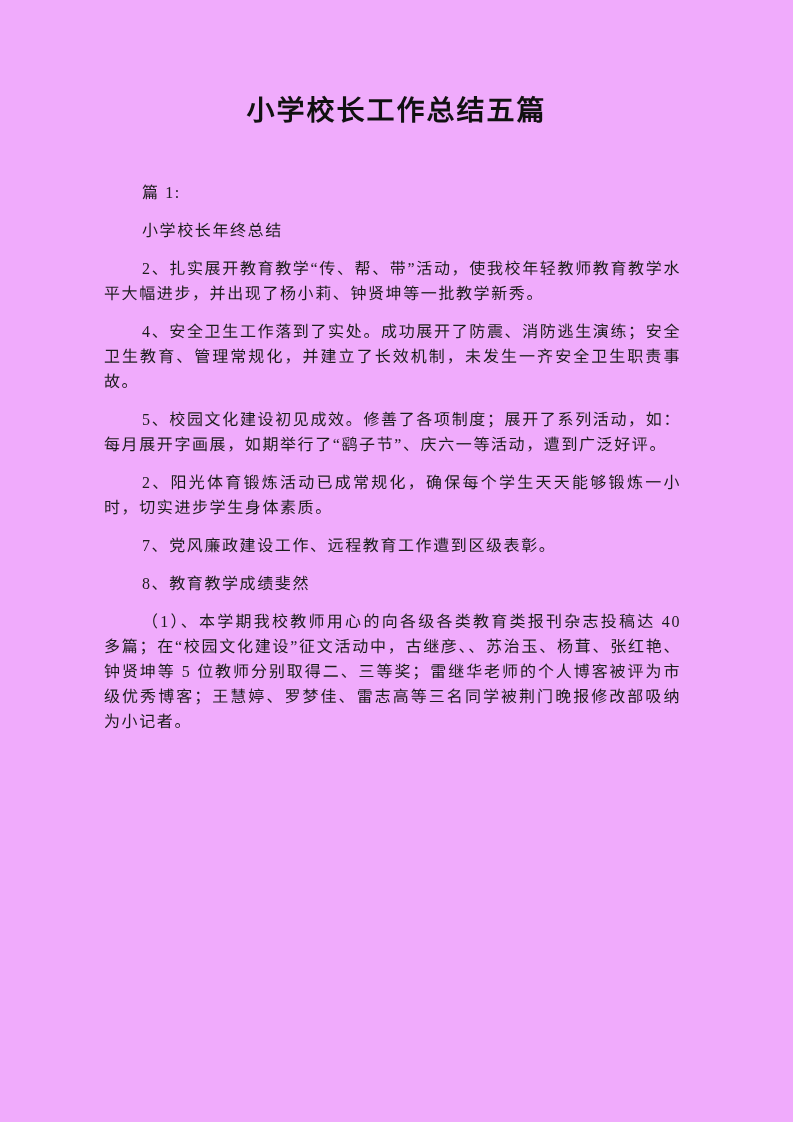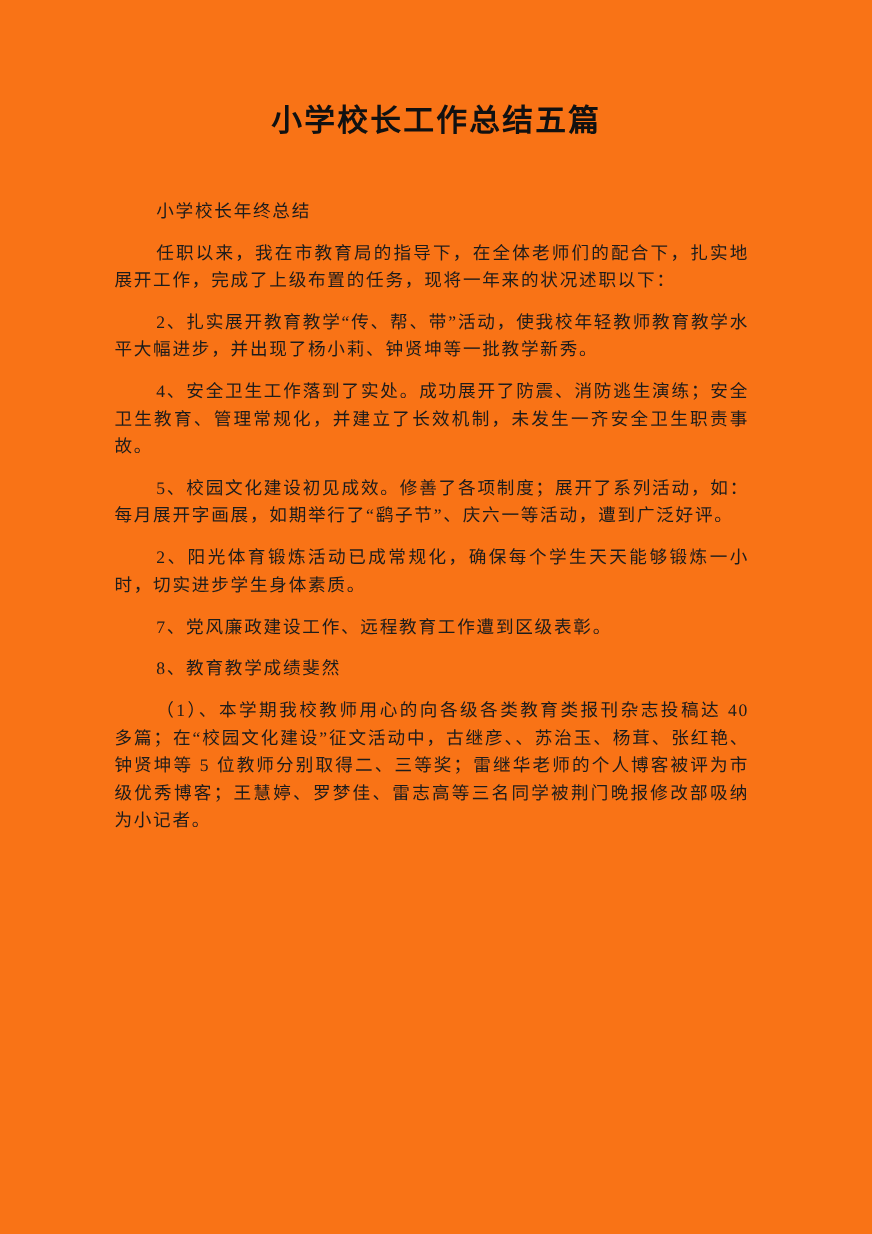--- a/index.html
+++ b/index.html
@@ -5,21 +5,21 @@
   html, body {
     margin: 0;
     padding: 0;
     background: #ffffff;
   }
   .page {
     position: relative;
     width: 793px;
     height: 1122px;
     margin: 0 auto;
-    background: #f97316;
+    background: #f0abfc;
     box-sizing: border-box;
     padding: 90px 112px 0 104px;
     overflow: hidden;
     font-family: "Liberation Serif", "DejaVu Serif", serif;
     color: #1c1c1c;
   }
   .doc-title {
     margin: 0 0 48px 0;
     font-size: 28px;
     font-weight: bold;
@@ -42,22 +42,22 @@
     word-break: break-all;
   }
 </style>
 </head>
 <body>
 
 <div class="page">
   <h1 class="doc-title">小学校长工作总结五篇</h1>
 
   <div class="doc-body">
+    <p>篇 1:</p>
     <p>小学校长年终总结</p>
-    <p>任职以来，我在市教育局的指导下，在全体老师们的配合下，扎实地展开工作，完成了上级布置的任务，现将一年来的状况述职以下：</p>
     <p>2、扎实展开教育教学“传、帮、带”活动，使我校年轻教师教育教学水平大幅进步，并出现了杨小莉、钟贤坤等一批教学新秀。</p>
     <p>4、安全卫生工作落到了实处。成功展开了防震、消防逃生演练；安全卫生教育、管理常规化，并建立了长效机制，未发生一齐安全卫生职责事故。</p>
     <p>5、校园文化建设初见成效。修善了各项制度；展开了系列活动，如：每月展开字画展，如期举行了“鹞子节”、庆六一等活动，遭到广泛好评。</p>
     <p>2、阳光体育锻炼活动已成常规化，确保每个学生天天能够锻炼一小时，切实进步学生身体素质。</p>
     <p>7、党风廉政建设工作、远程教育工作遭到区级表彰。</p>
     <p>8、教育教学成绩斐然</p>
     <p>（1）、本学期我校教师用心的向各级各类教育类报刊杂志投稿达 40 多篇；在“校园文化建设”征文活动中，古继彦、、苏治玉、杨茸、张红艳、钟贤坤等 5 位教师分别取得二、三等奖；雷继华老师的个人博客被评为市级优秀博客；王慧婷、罗梦佳、雷志高等三名同学被荆门晚报修改部吸纳为小记者。</p>
   </div>
 </div>
 

